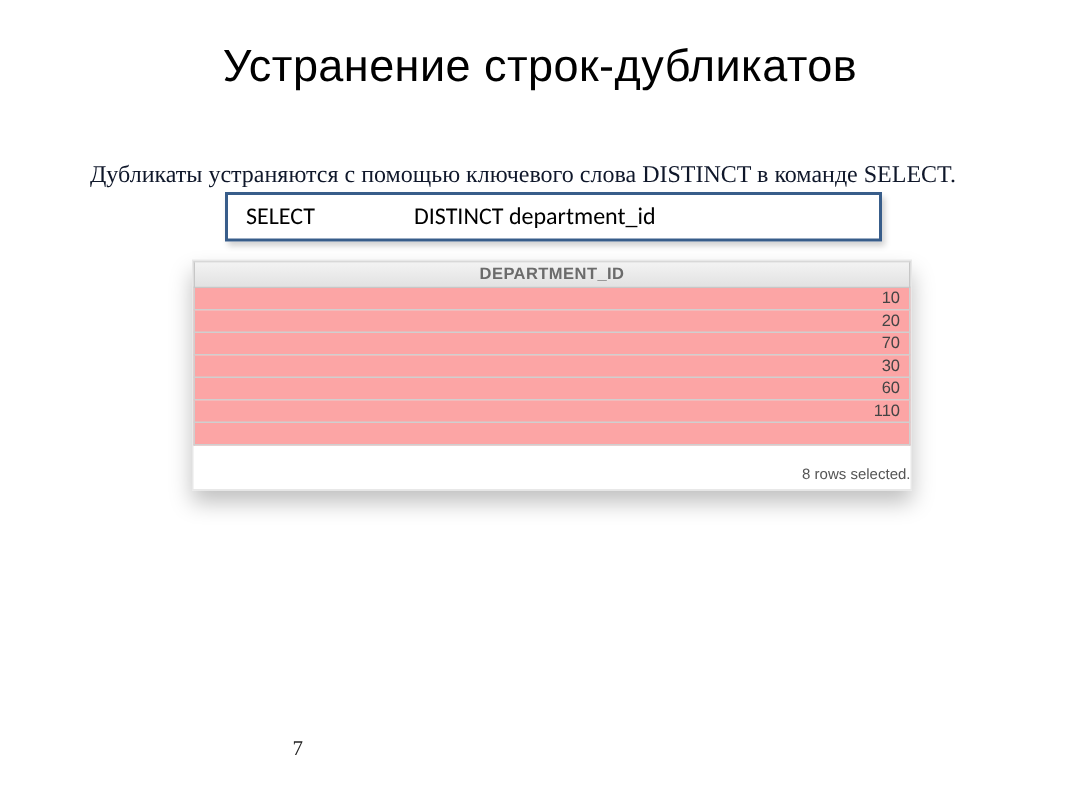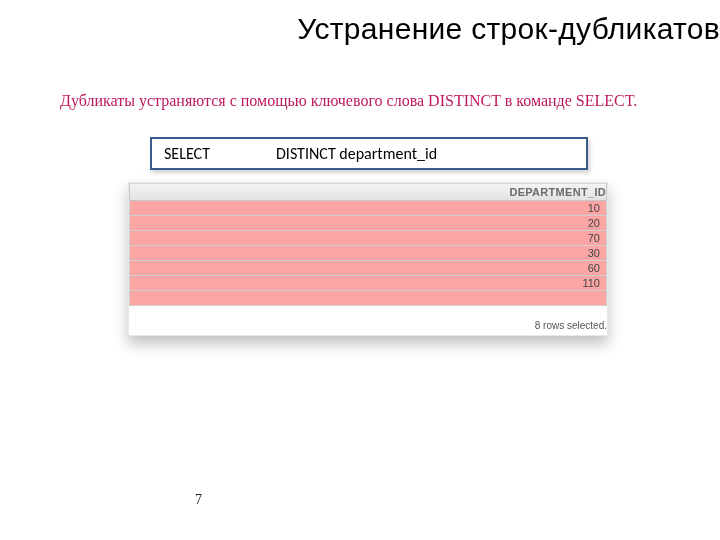--- a/index.html
+++ b/index.html
@@ -5,37 +5,37 @@
     * { margin: 0; padding: 0; box-sizing: border-box; }
     body {
       width: 720px;
       height: 540px;
       background: #fff;
       font-family: Arial, Helvetica, sans-serif;
       position: relative;
       overflow: hidden;
     }
     .slide-title {
-      text-align: right;
+      text-align: center;
       font-size: 30px;
       font-weight: 400;
       color: #000;
-      padding-top: 12px;
+      padding-top: 28px;
       padding-bottom: 18px;
       letter-spacing: 0.3px;
     }
     .body-text {
       font-family: Georgia, 'Times New Roman', serif;
       font-size: 16px;
-      color: #be185d;
+      color: #0f172a;
       padding: 26px 60px 0 60px;
       line-height: 1.35;
     }
     .code-box {
-      margin: 25px 0 12px 150px;
+      margin: 0 0 12px 150px;
       width: 438px;
       border: 2px solid #385d8a;
       background: #fff;
       padding: 5px 10px 5px 12px;
       box-shadow: 2px 3px 4px rgba(0,0,0,0.18);
     }
     .code-line {
       font-family: Calibri, Arial, sans-serif;
       font-size: 16px;
       color: #000;
@@ -46,21 +46,21 @@
       margin: 0 0 0 128px;
       width: 480px;
       background: #fff;
       border: 1px solid #e8e8e8;
       box-shadow: 0 8px 14px rgba(0,0,0,0.25);
     }
     .result-header {
       background: linear-gradient(#f3f3f3, #e2e2e2);
       border: 1px solid #c7c7c7;
       border-top: 1px solid #d8d8d8;
-      text-align: right;
+      text-align: center;
       font-family: Arial, sans-serif;
       font-size: 11px;
       font-weight: bold;
       color: #6b6b6b;
       letter-spacing: 0.3px;
       padding: 2px 0;
     }
     .result-row {
       border: 1px solid #cfcfcf;
       border-top: none;

